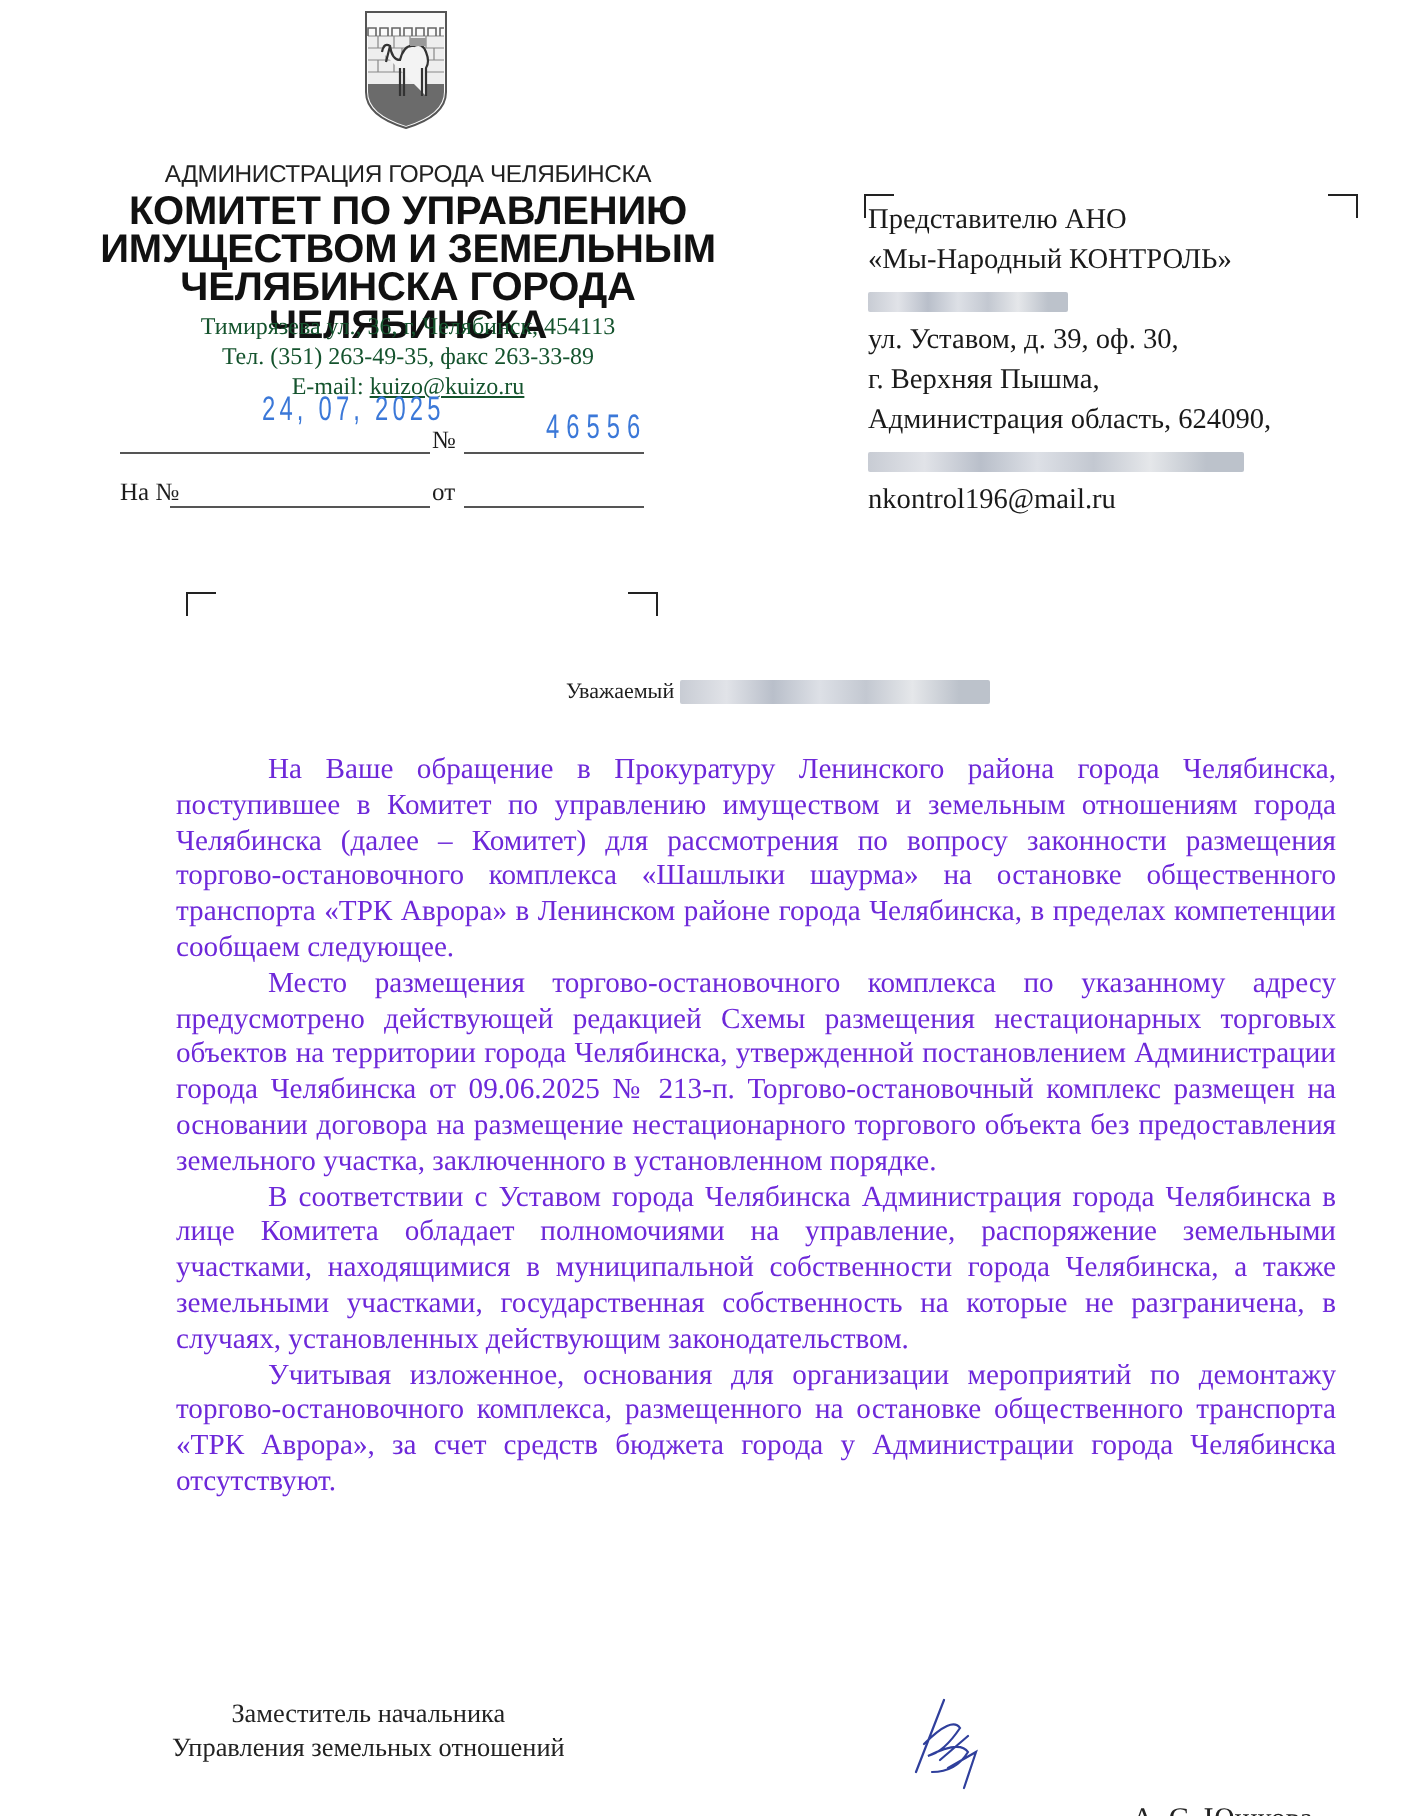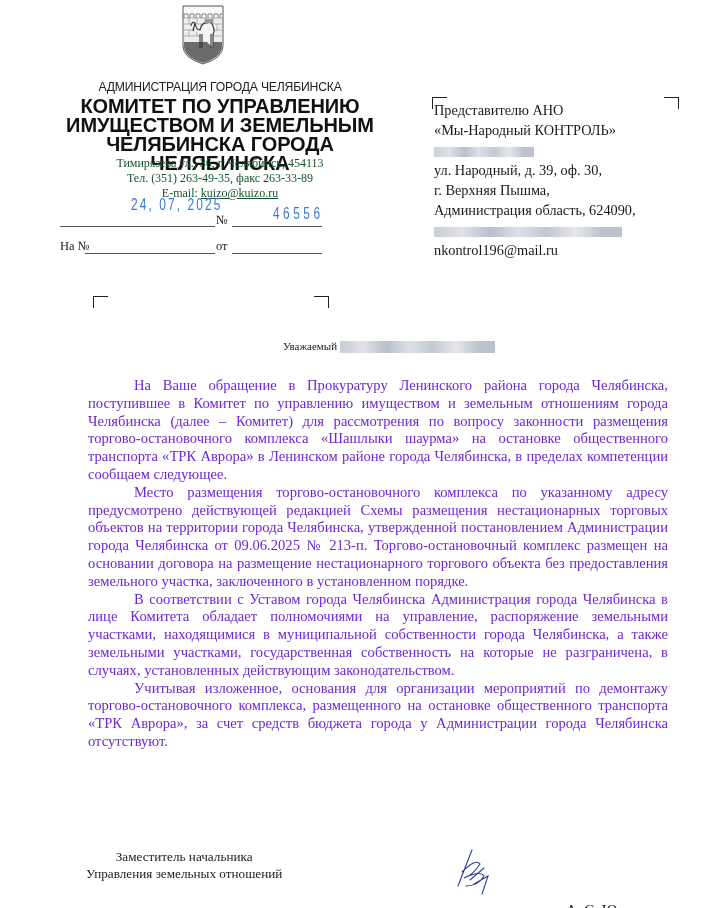--- a/index.html
+++ b/index.html
@@ -6,21 +6,21 @@
     body {
       width: 709px; height: 908px; position: relative; overflow: hidden;
       font-family: "Liberation Serif", serif; color: #1d1d1d;
     }
     .abs { position: absolute; }
 
     
     .emblem { left: 181px; top: 4px; width: 44px; height: 62px; }
 
     
-    .hdr { left: 60px; width: 320px; text-align: center; }
+    .hdr { left: 44px; width: 320px; text-align: center; }
     .org-top { top: 80px; font-family: "Liberation Sans", sans-serif; font-size: 12.2px; letter-spacing: -0.2px; color: #222; }
     .org-name { top: 97px; font-family: "Liberation Sans", sans-serif; font-weight: bold; font-size: 20px; line-height: 19px; color: #111; letter-spacing: -0.1px; }
     .addr { top: 156px; font-size: 12px; line-height: 15px; color: #14532d; }
     .addr .email-line { display: block; }
     .addr .email-link { text-decoration: underline; }
 
     .stamp { font-family: "Liberation Sans Narrow", "Liberation Sans", sans-serif; color: #3b78d8; letter-spacing: 3px; transform: scaleX(0.7); transform-origin: left top; }
     .stamp-date { left: 131px; top: 195px; font-size: 17px; }
     .stamp-num { left: 273px; top: 204px; font-size: 17px; letter-spacing: 5px; }
 
@@ -98,21 +98,21 @@
 
 <div class="abs corner c-tl" style="left:432px; top:97px;"></div>
 <div class="abs corner c-tr" style="left:664px; top:97px;"></div>
 <div class="abs corner c-tl" style="left:93px; top:296px;"></div>
 <div class="abs corner c-tr" style="left:314px; top:296px;"></div>
 
 <div class="abs recipient">
   <div>Представителю АНО</div>
   <div>«Мы-Народный КОНТРОЛЬ»</div>
   <div><span class="blur" style="width:100px;"></span></div>
-  <div>ул. Народный, д. 39, оф. 30,</div>
+  <div>ул. Уставом, д. 39, оф. 30,</div>
   <div>г. Верхняя Пышма,</div>
   <div>Администрация область, 624090,</div>
   <div><span class="blur" style="width:188px;"></span></div>
   <div>nkontrol196@mail.ru</div>
 </div>
 
 <div class="abs greeting">
   <span>Уважаемый</span>
   <span class="blur" style="width:155px; height:12px;"></span>
 </div>

